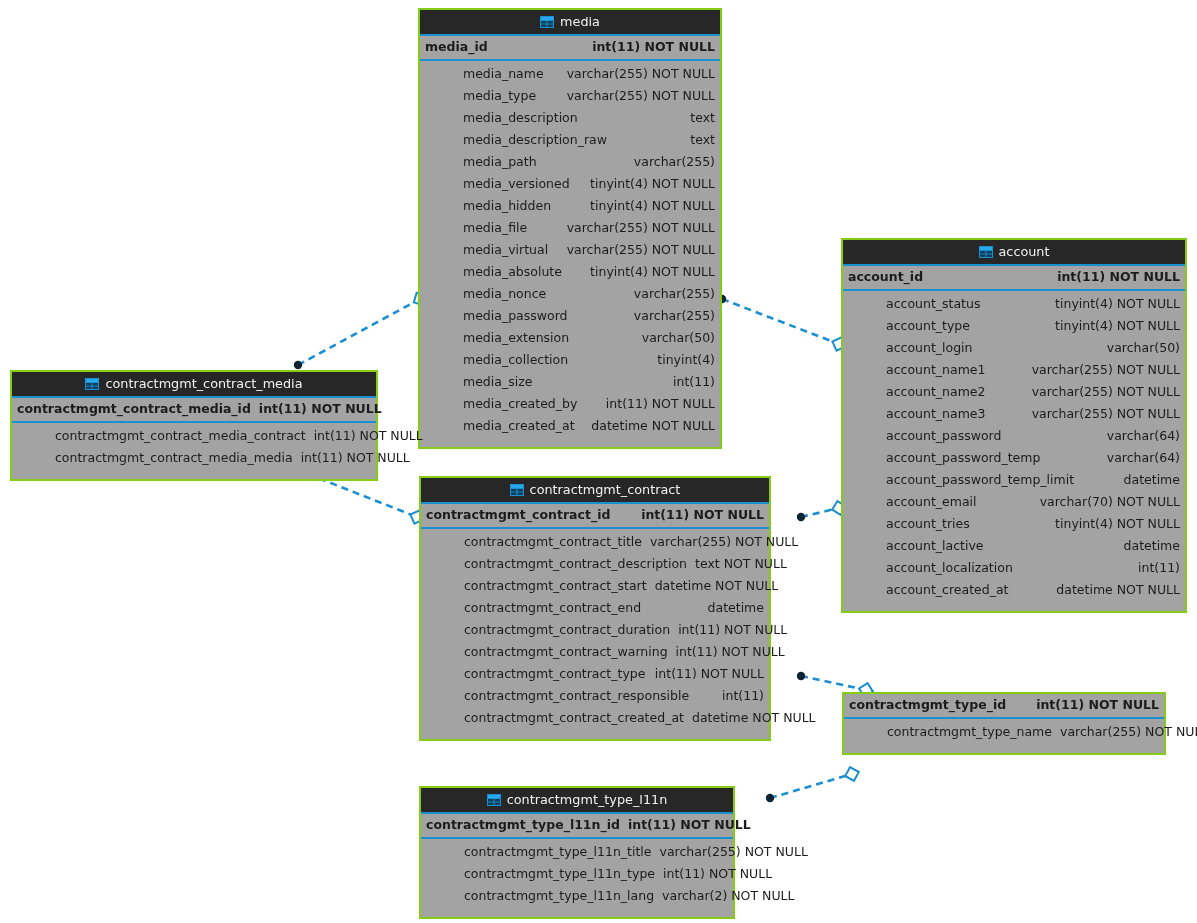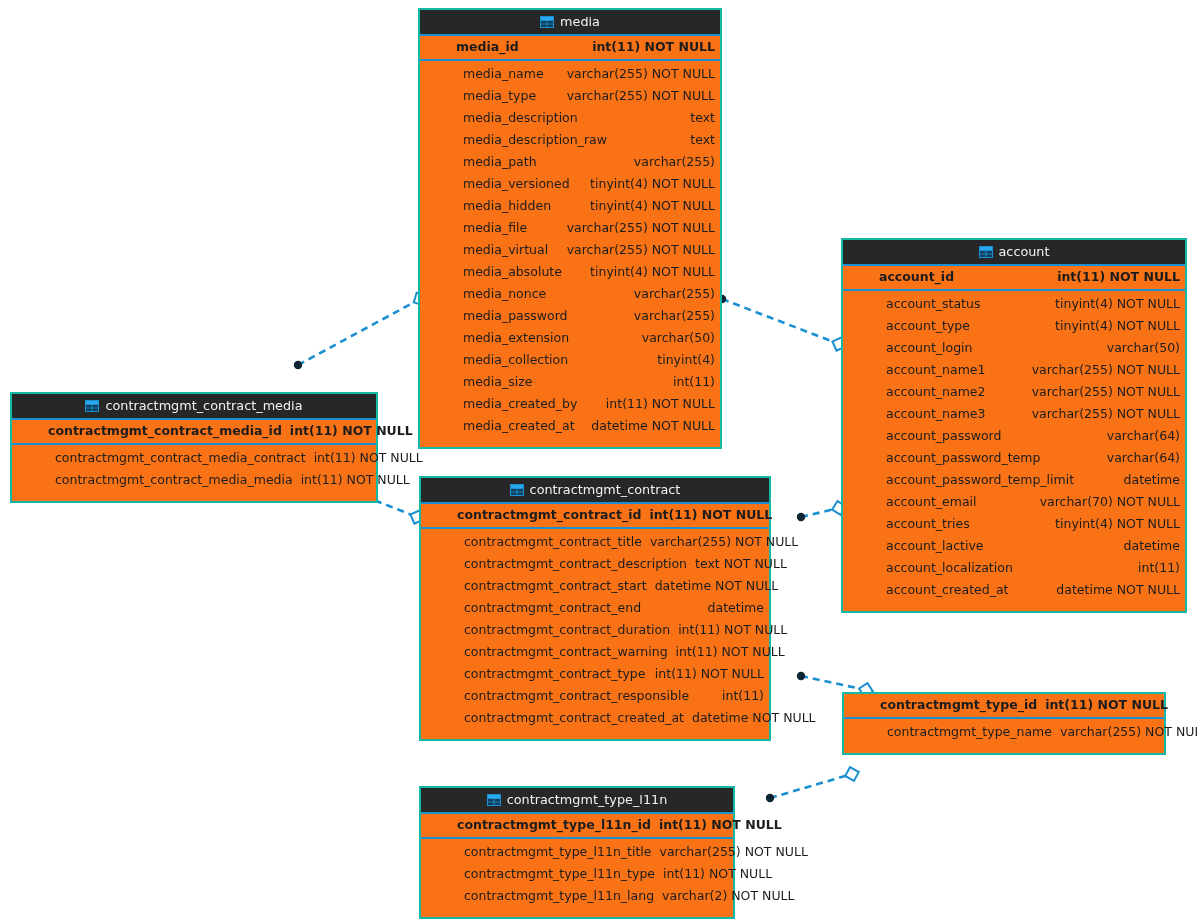--- a/index.html
+++ b/index.html
@@ -26,22 +26,22 @@
     top: 0;
     width: 1197px;
     height: 923px;
     pointer-events: none;
     z-index: 1;
   }
   .entity {
     position: absolute;
     z-index: 2;
     box-sizing: border-box;
-    border: 2px solid #14b8a6;
-    background: #f97316;
+    border: 2px solid #84cc16;
+    background: #a3a3a3;
     font-size: 12.5px;
     line-height: 1;
   }
   .entity-header {
     background: #272727;
     color: #f2f2f2;
     height: 24px;
     display: flex;
     align-items: center;
     justify-content: center;
@@ -55,21 +55,20 @@
     display: inline-block;
     position: relative;
     flex: 0 0 auto;
   }
   .tbl-icon svg { display: block; }
   .entity-header .hdr-label {
     white-space: nowrap;
   }
   .pk-section {
     border-bottom: 2px solid #1a8fd1;
-    padding-left: 31px;
   }
   .col-row {
     display: flex;
     align-items: center;
     justify-content: space-between;
     height: 22px;
     padding: 0 5px;
     box-sizing: border-box;
     color: #1c1c1c;
     white-space: nowrap;
@@ -86,21 +85,21 @@
     text-align: right;
     color: #1c1c1c;
   }
   .cols-section {
     padding: 2px 0 10px 0;
     margin-left: 38px;
   }
   
   #ent-media            { left: 418px; top: 8px;   width: 304px; }
   #ent-account          { left: 841px; top: 238px; width: 346px; }
-  #ent-ccmedia          { left: 10px;  top: 392px; width: 368px; }
+  #ent-ccmedia          { left: 10px;  top: 370px; width: 368px; }
   #ent-contract         { left: 419px; top: 476px; width: 352px; }
   #ent-type             { left: 842px; top: 692px; width: 324px; }
   #ent-typel11n         { left: 419px; top: 786px; width: 316px; }
 </style>
 </head>
 <body>
 
 <div id="canvas">
 
   <svg id="links" viewBox="0 0 1197 923" width="1197" height="923">

